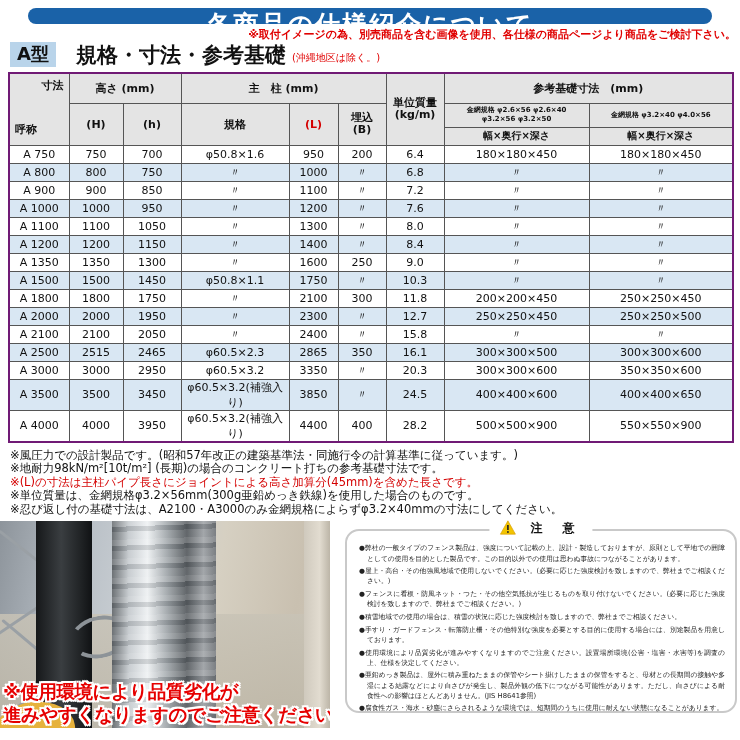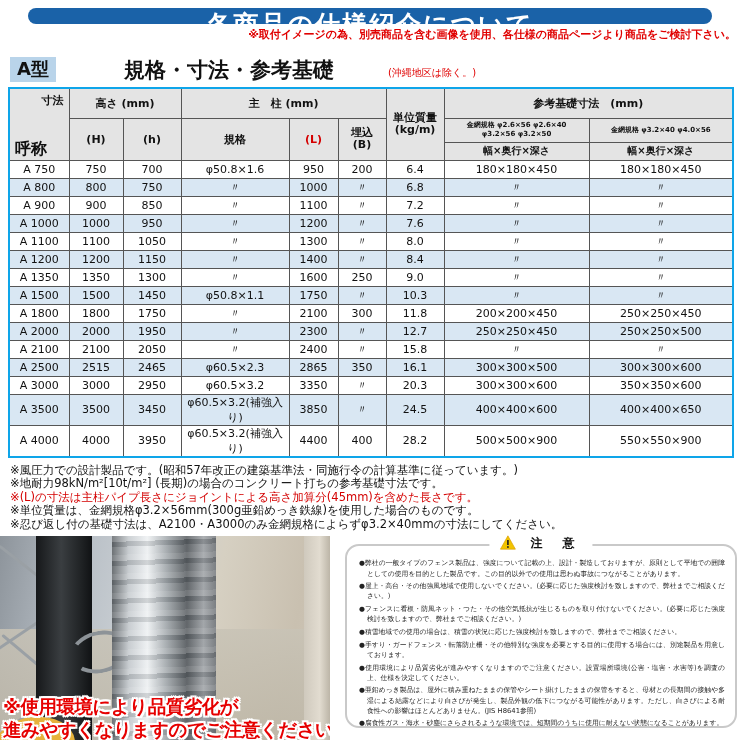--- a/index.html
+++ b/index.html
@@ -12,47 +12,47 @@
   .banner{
     margin:8px 28px 0 28px;height:16px;border-radius:18px;
     background:#1a62a8;color:#ffffff;text-align:center;
     font-size:25px;font-weight:bold;line-height:34px;letter-spacing:2px;
   }
   .top-note{
     margin:3px 4px 0 0;text-align:right;
     color:#e00000;font-size:11px;font-weight:bold;
   }
   
-  .section-row{display:flex;align-items:flex-end;margin:15px 0 5px 10px;gap:48px;}
+  .section-row{display:flex;align-items:flex-end;margin:0 0 5px 10px;}
   .type-badge{
     background:#b9d4ea;color:#111;font-size:18px;font-weight:bold;
     padding:1px 7px 2px 7px;line-height:22px;
   }
   .section-title{font-size:21px;font-weight:bold;color:#111;margin-left:20px;line-height:24px;}
   .section-sub{color:#e00000;font-size:10px;font-weight:normal;margin-left:6px;padding-bottom:2px;}
   
   table.spec{
     margin-left:8px;border-collapse:collapse;table-layout:fixed;width:724px;
-    font-size:11px;color:#111;border:2px solid #0ea5e9;
+    font-size:11px;color:#111;border:2px solid #701a75;
   }
   table.spec th,table.spec td{border:1px solid #555;text-align:center;padding:0;overflow:hidden;}
   table.spec thead th{background:#e4e4e4;font-weight:bold;}
   .hrow1{height:30px;} .hrow2{height:24px;} .hrow3{height:18px;}
   table.spec tbody tr{height:18px;}
   table.spec tbody tr.alt{background:#d9e7f3;}
   .pre{white-space:pre-line;line-height:1.1;}
   .red-txt{color:#d40000;}
   .small-spec{font-size:7px;font-weight:bold;line-height:1.25;white-space:pre-line;}
   .dims-h{font-size:10px;}
   th.diag{
     position:relative;
     background-image:linear-gradient(to bottom right,transparent 49.3%,#555 49.3%,#555 50.7%,transparent 50.7%);
   }
   th.diag .dt{position:absolute;top:4px;right:5px;font-size:11px;}
-  th.diag .db{position:absolute;bottom:0;left:5px;font-size:16px;}
+  th.diag .db{position:absolute;bottom:8px;left:5px;font-size:11px;}
   
   .notes{margin:6px 0 0 10px;font-size:11.5px;line-height:1.18;color:#111;}
   .notes .note-line{white-space:nowrap;}
   .notes .red{color:#d40000;}
   
   .bottom{position:relative;margin-top:5px;height:207px;}
   
   .photo{
     position:absolute;left:0;top:0;width:330px;height:207px;overflow:hidden;
     background:linear-gradient(100deg,#8d949b 0%,#b7bec5 22%,#ccd1d5 42%,#d6d0c2 62%,#c9c0b0 85%,#cfc7b9 100%);

